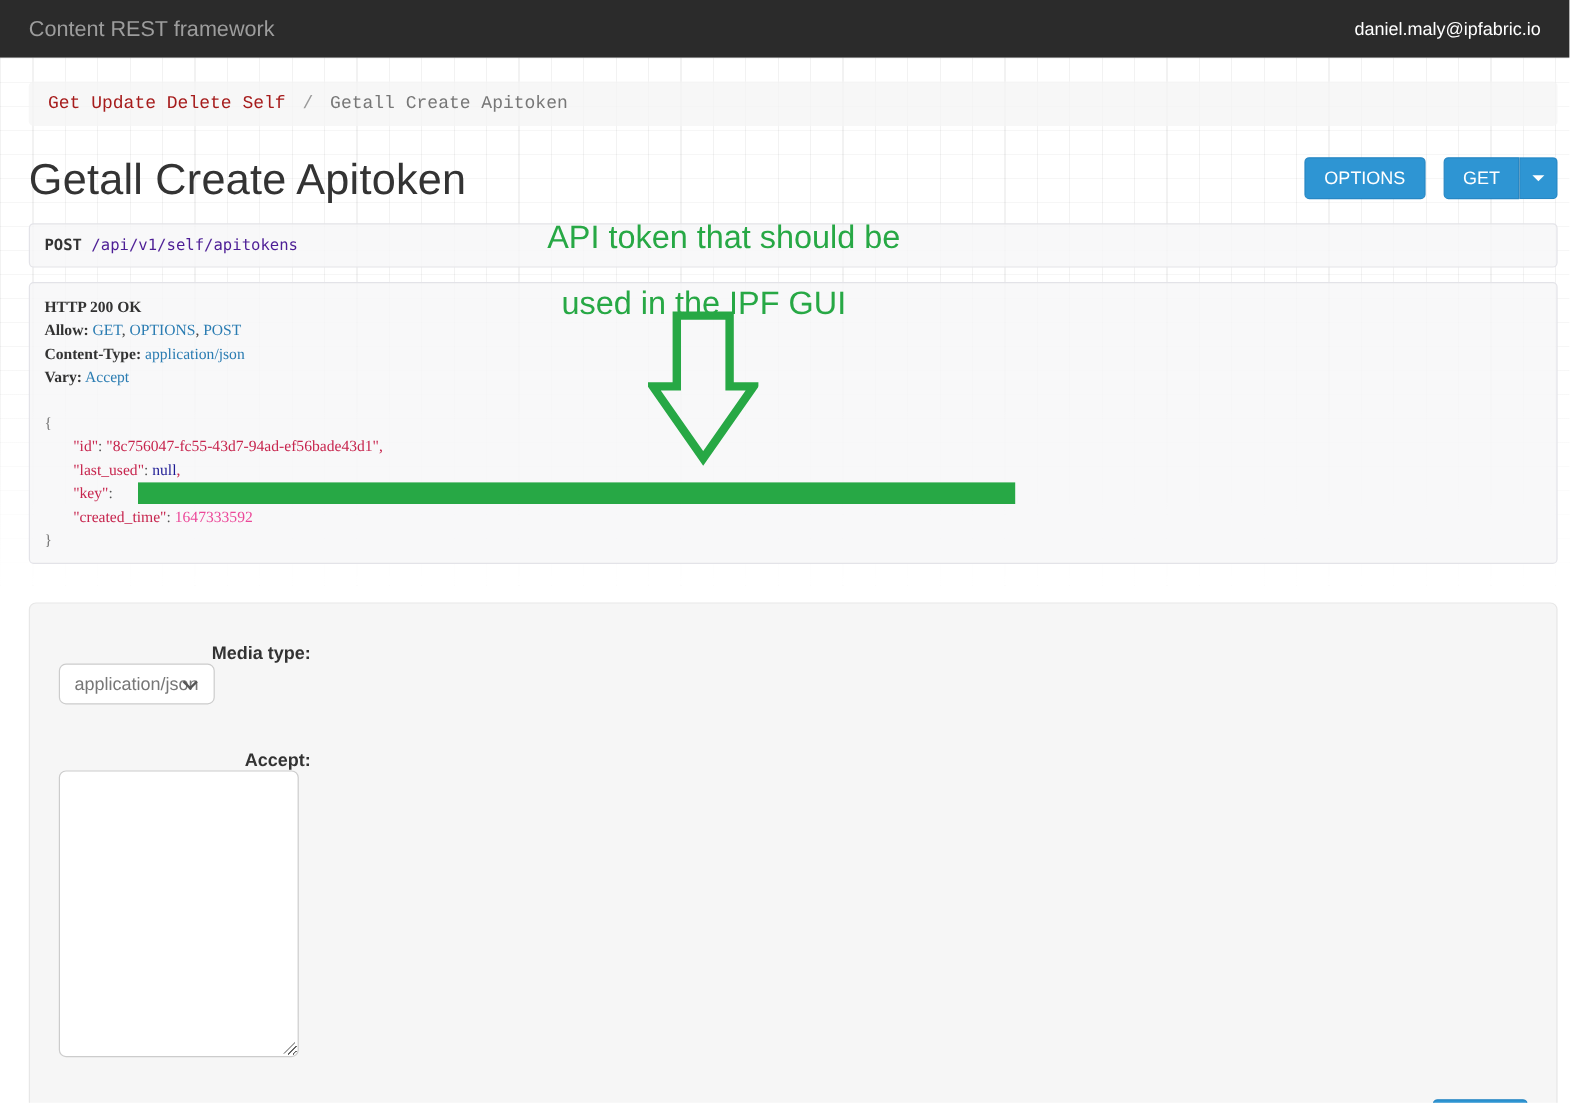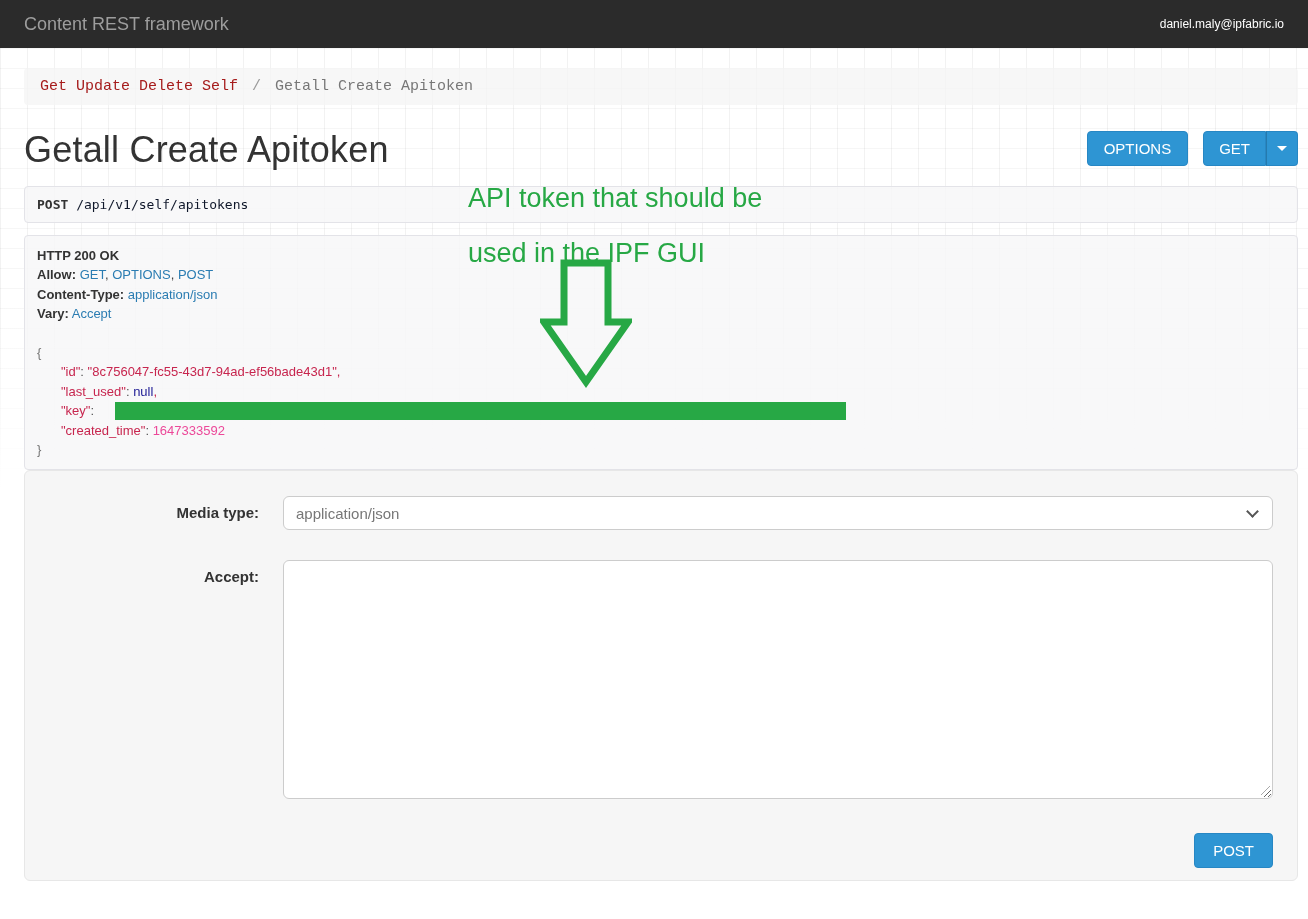--- a/index.html
+++ b/index.html
@@ -23,21 +23,21 @@
     background: linear-gradient(to bottom, rgba(255,255,255,0) 0%, rgba(255,255,255,0) 55%, #ffffff 100%);
   }
   .page { position:relative; z-index:1; }
 
   
   .navbar {
     height:48px; background:#2b2b2b; display:flex; align-items:center;
     padding:0 24px;
   }
   .brand { color:#9d9d9d; font-size:18px; text-decoration:none; cursor:pointer; }
-  .user-email { margin-left:auto; color:#ffffff; font-size:12px; }
+  .user-email { margin-left:auto; color:#ffffff; font-size:15px; }
 
   .container { margin:0 10px 0 24px; }
 
   
   .breadcrumb {
     margin-top:20px; background:rgba(245,245,245,0.78);
     border-radius:4px; padding:9px 16px; font-size:15px; line-height:19px;font-family:Liberation Mono, monospace;
   }
   .crumb-link { color:#a61c1c; text-decoration:none; cursor:pointer; }
   .crumb-sep { color:#9a9a9a; padding:0 5px; }
@@ -59,46 +59,46 @@
   }
   .caret { width:0; height:0; border-left:5px solid transparent; border-right:5px solid transparent; border-top:5px solid #fff; }
 
   
   .request-well {
     background:rgba(246,246,248,0.82); border:1px solid #e3e3e8; border-radius:4px;
     padding:8px 12px; font-family:"DejaVu Sans Mono", monospace; font-size:13px; line-height:19px;
     margin-bottom:12px;
   }
   .req-method { font-weight:bold; color:#333; }
-  .req-path { color:#0f172a; }
+  .req-path { color:#4c1d95; }
 
   
   .response-pre {
     background:rgba(246,246,248,0.82); border:1px solid #e3e3e8; border-radius:4px;
-    padding:10px 12px; font-family:Liberation Sans, sans-serif; font-size:13px; line-height:19.4px;
-    white-space:pre; min-height:233px;
+    padding:10px 12px; font-family:Liberation Serif, serif; font-size:13px; line-height:19.4px;
+    white-space:pre; margin-bottom:32px; min-height:233px;
   }
   .hname { font-weight:bold; color:#333; }
   .hval  { color:#2a7cb2; }
   .hsep  { color:#444; }
   .tok-brace { color:#777; }
   .tok-key { color:#c7254e; }
   .tok-sep { color:#555; }
   .tok-str { color:#c7254e; }
   .tok-null { color:#1d1a94; }
   .tok-num { color:#ec4899; }
   .tok-comma { color:#c7254e; }
   .json-indent { padding-left:24px; }
 
   
   .form-panel {
     background:rgba(245,245,245,0.88); border:1px solid #e7e7e7; border-radius:6px;
     padding:25px 24px 12px 24px;
   }
-  .form-row { display:flex; align-items:flex-start; }
+  .form-row { display:flex; align-items:flex-start;flex-direction:column; }
   .form-label {
     width:210px; text-align:right; font-weight:bold; font-size:15px; color:#333;
     padding-right:0; margin-right:24px; padding-top:8px;
   }
   .form-control-col { flex:1; position:relative; }
   .media-select {
     width:100%; height:34px; background:#fff; border:1px solid #ccc; border-radius:6px;
     color:#777; font-size:15px; padding:0 12px; appearance:none; -webkit-appearance:none;
     font-family:"Liberation Sans",sans-serif; cursor:pointer;
   }
@@ -116,21 +116,21 @@
     position:absolute; right:3px; bottom:8px; width:12px; height:12px; pointer-events:none;
     background:repeating-linear-gradient(135deg, transparent 0 3px, #a9a9a9 3px 4px, transparent 4px 7px);
     clip-path:polygon(100% 0, 100% 100%, 0 100%);
   }
   .form-actions { display:flex; justify-content:flex-end; margin-top:30px; }
   .btn-post { padding:8px 18px; }
 
   
   .overlay { position:absolute; inset:0; z-index:2; pointer-events:none; }
   .annot-text { position:absolute; font-size:27px; line-height:1; color:#27a845; font-family:"Liberation Sans",sans-serif; }
-  .annot-l1 { left:468px; top:185px; }
+  .annot-l1 { left:456px; top:185px; }
   .annot-l2 { left:468px; top:240px; }
   .annot-arrow { position:absolute; left:540px; top:259px; }
   .redaction-bar { position:absolute; left:115px; top:402px; width:731px; height:18px; background:#27a845; }
 </style>
 </head>
 <body>
 
 <div class="grid-bg"></div>
 <div class="grid-fade"></div>
 

